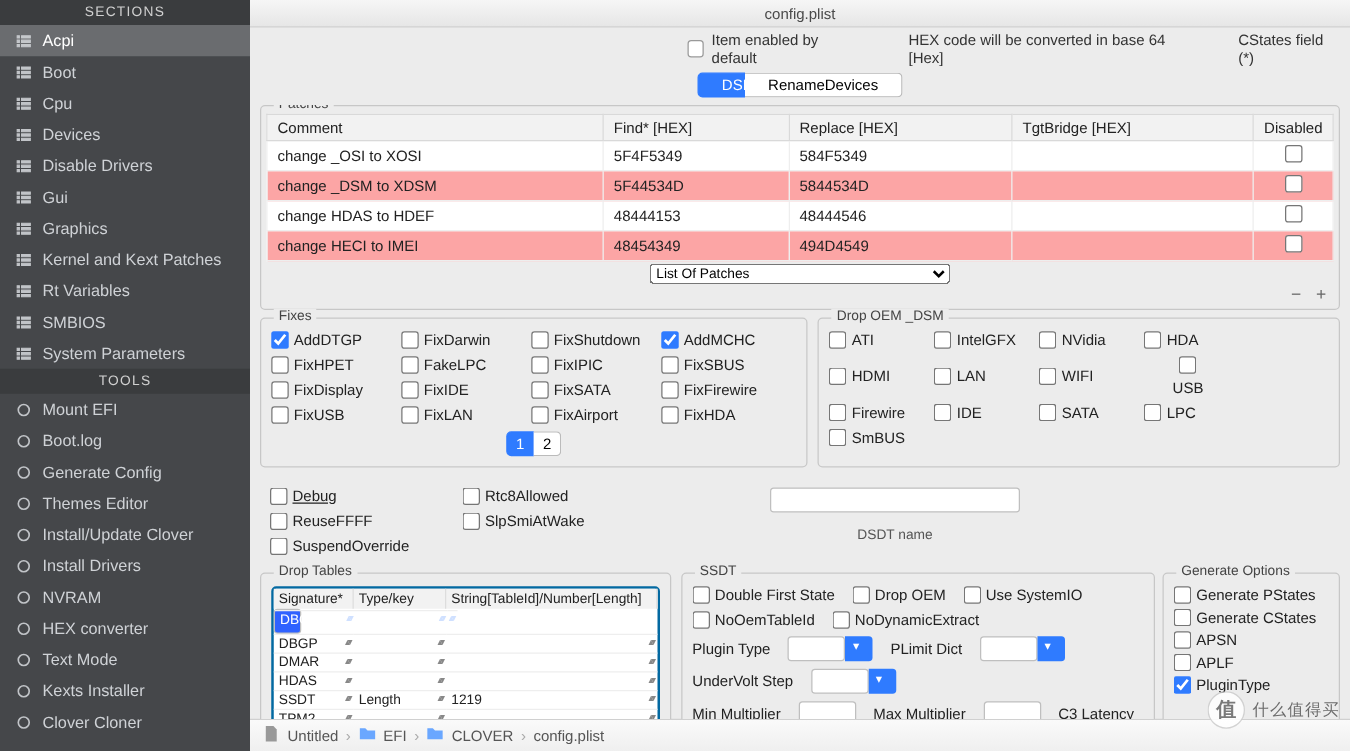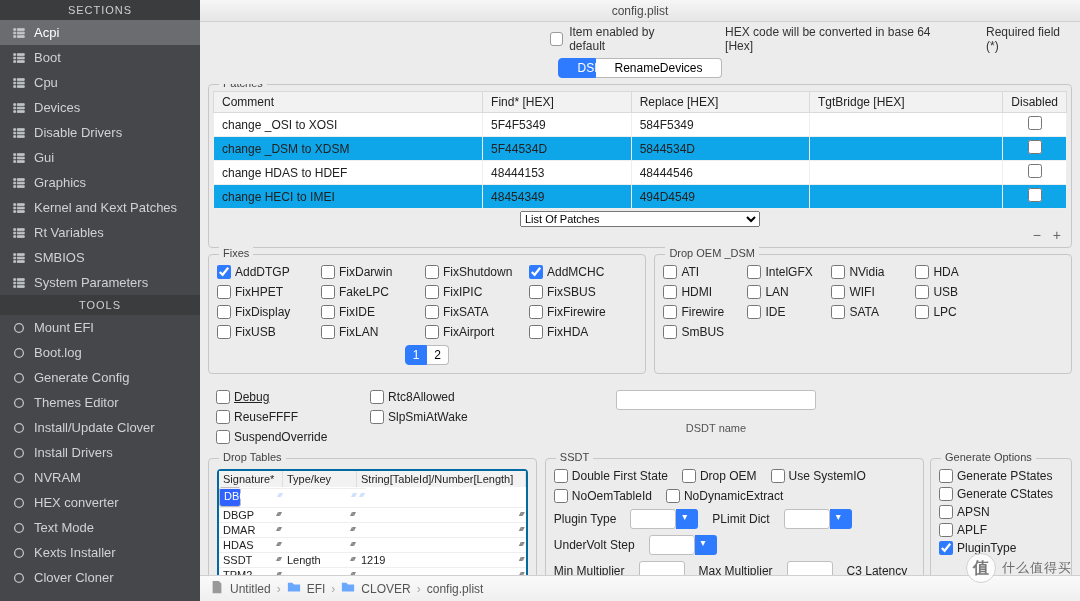--- a/index.html
+++ b/index.html
@@ -34,21 +34,21 @@
 
 .grp { border:1px solid #c7c7c7; border-radius:4px; background:#ececec; margin-bottom:6px; position:relative; }
 .grp-title { position:absolute; top:-8px; left:10px; background:#ececec; padding:0 4px; font-size:11px; color:#444; }
 .grp-body { padding:10px 8px 8px; }
 
 
 .ptable { width:100%; border-collapse:collapse; background:#fff; font-size:12px; }
 .ptable th { text-align:left; font-weight:400; background:#f2f2f2; border:1px solid #d9d9d9; padding:3px 8px; }
 .ptable td { border:1px solid #eee; padding:3px 8px; }
 .ptable td.cb { width:26px; text-align:center; }
-.ptable tr.alt td { background:#0ea5e9; }
+.ptable tr.alt td { background:#fca5a5; }
 .list-of { display:flex; justify-content:center; align-items:center; margin-top:2px; }
 .list-of select { font-size:11px; width:240px; }
 .addrm { position:absolute; right:6px; bottom:4px; font-size:14px; color:#666; letter-spacing:4px; }
 
 .row { display:flex; flex-wrap:wrap; gap:6px 14px; align-items:center; }
 label.ck { display:flex; align-items:center; gap:4px; font-size:12px; white-space:nowrap; }
 input[type=checkbox] { width:14px; height:14px; accent-color:#2f7bff; }
 .pager { display:flex; gap:0; margin-top:4px; }
 .pager button { width:22px; height:20px; border:1px solid #bbb; background:#fff; font-size:12px;}
 .pager button.sel { background:#2f7bff; color:#fff; border-color:#2f7bff;}
@@ -285,21 +285,21 @@
   <div class="main">
     <div class="titlebar">
       <span class="title-txt">config.plist</span>
     </div>
     <div class="infobar">
       <span class="def">
           <span class="chk-blank"></span>
           <span>Item enabled by default</span>
         </span>
       <span>HEX code will be converted in base 64 [Hex]</span>
-      <span>Required field (*)</span>
+      <span>CStates field (*)</span>
     </div>
     <div class="seg">
       <button class="sel">DSDT</button>
       <button>RenameDevices</button>
     </div>
 
     <div class="content">
 
       <div class="grp">
         <div class="grp-title">Patches</div>
@@ -455,21 +455,21 @@
                   <span>HDMI</span>
                 </label>
                 <label class="ck" style="width: 70px;">
                   <input type="checkbox" style="">
                   <span>LAN</span>
                 </label>
                 <label class="ck" style="width: 70px;">
                   <input type="checkbox" style="">
                   <span>WIFI</span>
                 </label>
-                <label class="ck" style="width: 70px;">
+                <label class="ck" style="width: 70px; flex-direction: column;">
                   <input type="checkbox" style="">
                   <span>USB</span>
                 </label>
                 <label class="ck" style="width: 70px;">
                   <input type="checkbox" style="">
                   <span>Firewire</span>
                 </label>
                 <label class="ck" style="width: 70px;">
                   <input type="checkbox" style="">
                   <span>IDE</span>

